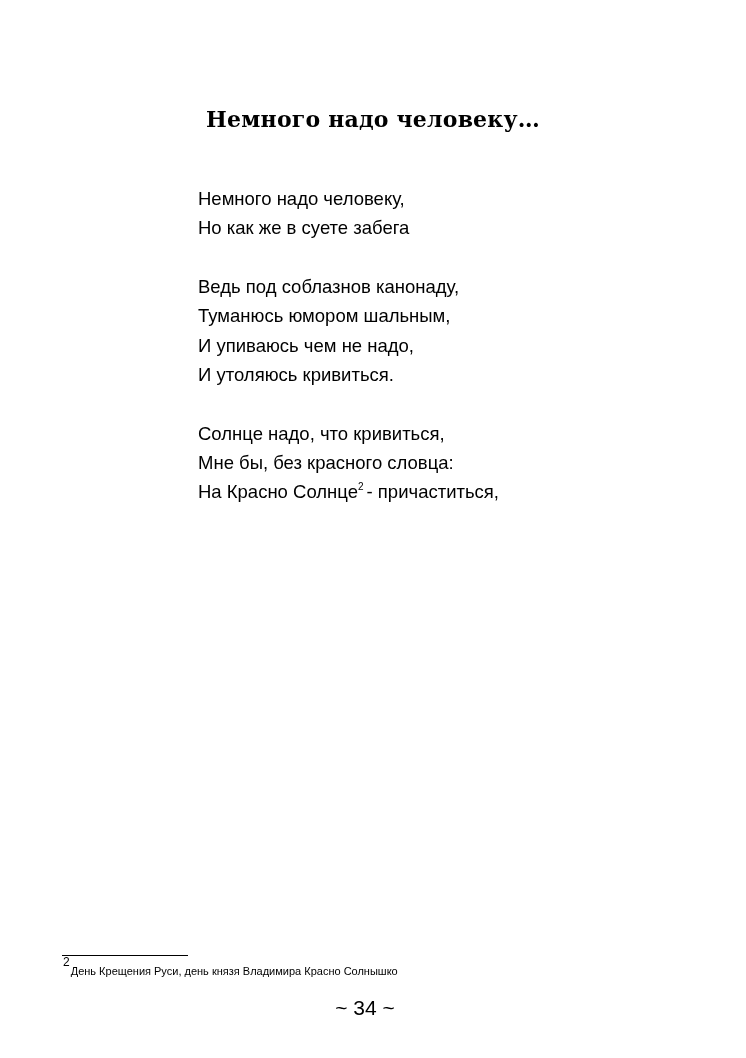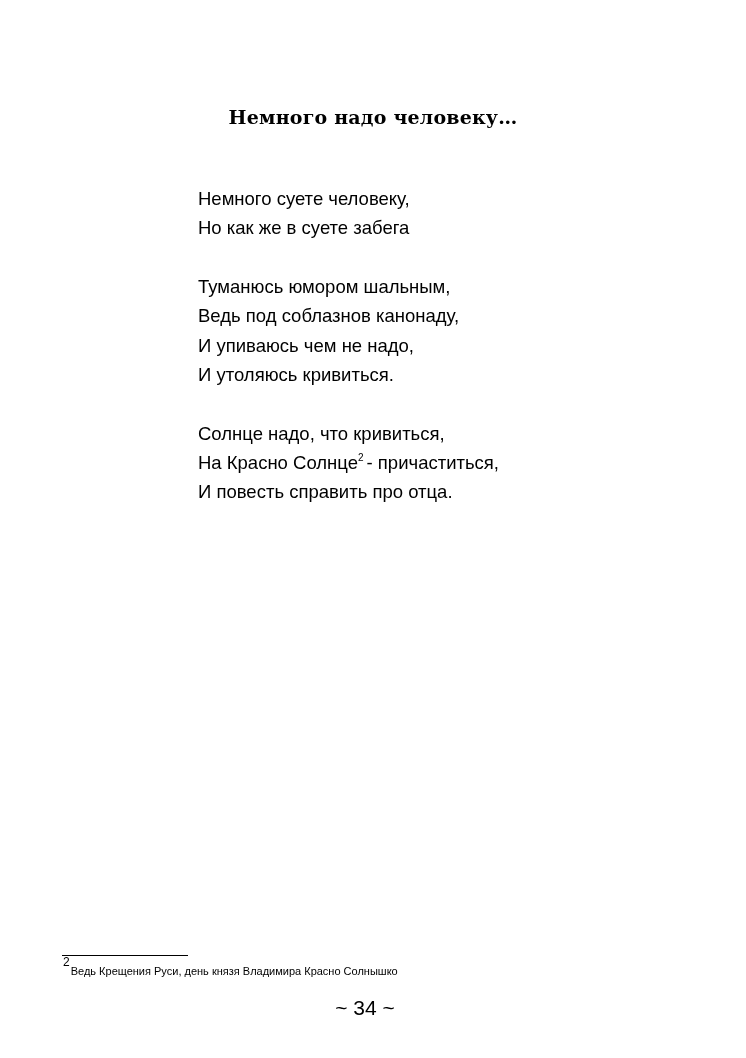--- a/index.html
+++ b/index.html
@@ -1,20 +1,20 @@
 <!DOCTYPE html>
 <html><head>
   <meta charset="utf-8">
   <style>
     html, body { margin: 0; padding: 0; background: #ffffff; }
     body { width: 746px; height: 1058px; position: relative; overflow: hidden; color: #000; }
     .title {
       position: absolute; left: 0; width: 746px; top: 106px;
       text-align: center;
-      font-family: "DejaVu Serif", serif; font-weight: bold; font-size: 19px;
+      font-family: "DejaVu Serif", serif; font-weight: bold; font-size: 22px;
       letter-spacing: 0.2px;
     }
     .poem {
       position: absolute; left: 198px; top: 184px;
       font-family: "Liberation Sans", sans-serif; font-size: 18.5px;
     }
     .line { height: 29.3px; line-height: 29.3px; white-space: nowrap; }
     .gap { height: 29.5px; }
     sup.fn { font-size: 10px; vertical-align: 8px; line-height: 0; margin-right: 3px; }
     .fn-rule {
@@ -33,36 +33,36 @@
       font-family: "Liberation Sans", sans-serif; font-size: 21px;
     }
   </style>
 </head>
 <body>
 
 <div class="title">Немного надо человеку…</div>
 
 <div class="poem">
   <div class="stanza">
-    <div class="line">Немного суете человеку,</div>
+    <div class="line">Немного надо человеку,</div>
     <div class="line">Но как же в суете забега</div>
   </div>
   <div class="gap"></div>
   <div class="stanza">
+    <div class="line">Ведь под соблазнов канонаду,</div>
     <div class="line">Туманюсь юмором шальным,</div>
-    <div class="line">Ведь под соблазнов канонаду,</div>
     <div class="line">И упиваюсь чем не надо,</div>
     <div class="line">И утоляюсь кривиться.</div>
   </div>
   <div class="gap"></div>
   <div class="stanza">
     <div class="line">Солнце надо, что кривиться,</div>
+    <div class="line">Мне бы, без красного словца:</div>
     <div class="line"><span>На Красно Солнце</span><sup class="fn">2</sup><span>- причаститься,</span></div>
-    <div class="line">И повесть справить про отца.</div>
   </div>
 </div>
 
 <div class="fn-rule"></div>
 <div class="footnote">
-  <span class="num">2</span><span class="txt">Ведь Крещения Руси, день князя Владимира Красно Солнышко</span>
+  <span class="num">2</span><span class="txt">День Крещения Руси, день князя Владимира Красно Солнышко</span>
 </div>
 
 <div class="page-num">~ 34 ~</div>
 
 </body></html>

